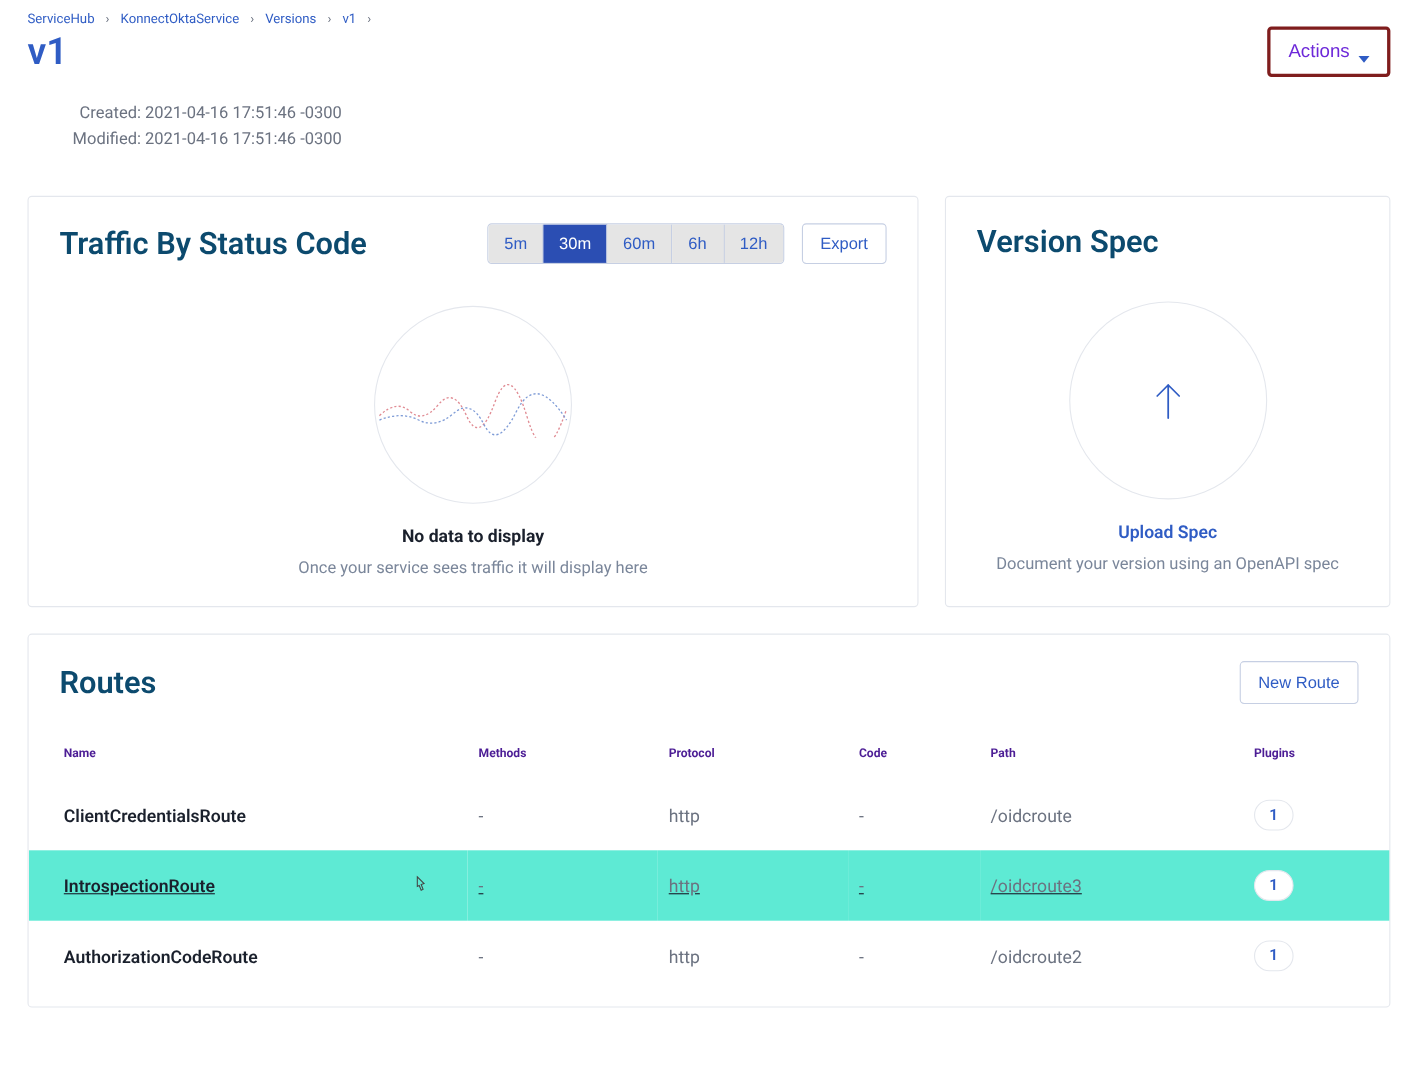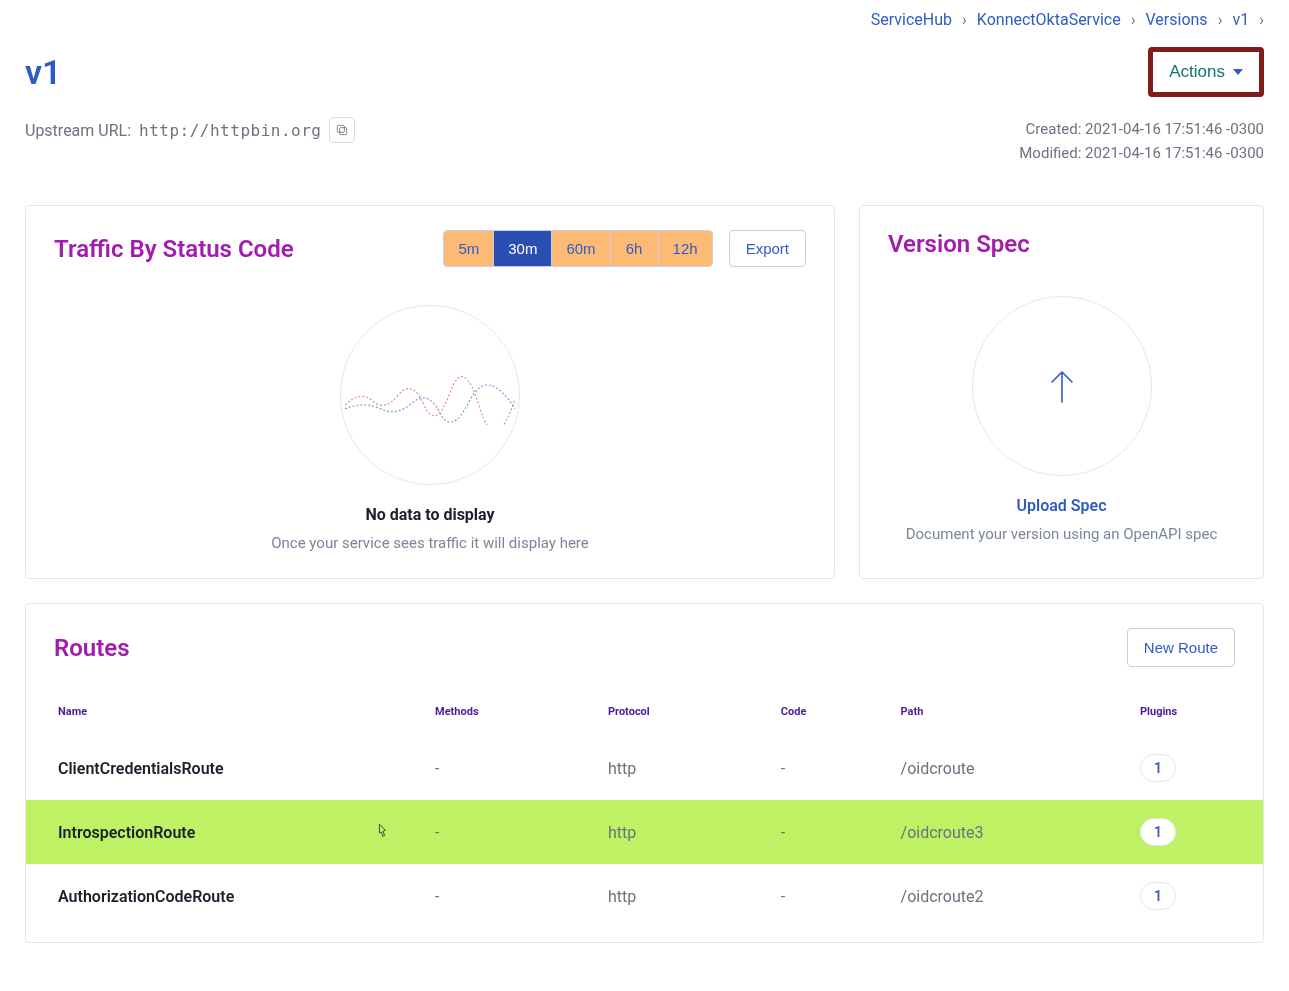--- a/index.html
+++ b/index.html
@@ -9,47 +9,45 @@
       color: #1a202c;
       padding: 10px 25px 30px 25px;
       font-size: 15px;
     }
 
     
     .breadcrumb {
       display: flex;
       align-items: center;
       gap: 10px;
-      font-size: 16px;
-      color: #2f5cc4;
-      margin-bottom: 18px;
-      justify-content: flex-end;
+      font-size: 12px;
+      color: #2f5cc4;
     }
     .breadcrumb a { color: #2f5cc4; text-decoration: none; cursor: pointer; }
     .breadcrumb .sep { color: #6b7280; }
 
     
     .title-row {
       display: flex;
       justify-content: space-between;
       align-items: center;
       margin-bottom: 8px;
     }
     .page-title {
       font-size: 34px;
       font-weight: 600;
       color: #2f5cc4;
     }
     .actions-btn {
       display: flex;
-      align-items: center;
+      align-items: flex-end;
       gap: 8px;
-      border: 5px solid #7f1d1d;
-      background: #fff;
-      color: #0f766e;
+      border: 3px solid #7f1d1d;
+      background: #fff;
+      color: #6d28d9;
       font-size: 17px;
       font-weight: 500;
       padding: 10px 16px;
       border-radius: 4px;
       cursor: pointer;
     }
     .caret-down {
       width: 0; height: 0;
       border-left: 5px solid transparent;
       border-right: 5px solid transparent;
@@ -103,35 +101,35 @@
       padding: 24px 28px;
       background: #fff;
     }
     .card-header {
       display: flex;
       justify-content: space-between;
       align-items: center;
       margin-bottom: 24px;
     }
     .card-title {
-      font-size: 24px;
+      font-size: 28px;
       font-weight: 600;
-      color: #a21caf;
+      color: #0c4a6e;
     }
 
     
     .controls-right { display:flex; gap:16px; align-items:center;}
     .segmented {
       display: inline-flex;
       border: 1px solid #c6cfe3;
       border-radius: 4px;
       overflow: hidden;
     }
     .segmented button {
-      background: #fdba74;
+      background: #e5e5e5;
       border: none;
       border-right: 1px solid #c6cfe3;
       padding: 9px 14px;
       font-size: 15px;
       color: #2f5cc4;
       cursor: pointer;
       min-width:48px;
     }
     .segmented button:last-child { border-right: none; }
     .segmented button.active { background: #2b4eb3; color: #fff; }
@@ -200,21 +198,21 @@
       font-size: 16px;
     }
     table.routes th:first-child, table.routes td:first-child { padding-left: 32px; }
     table.routes th:last-child, table.routes td:last-child { padding-right: 32px; }
     table.routes th {
       color: #4c1d95;
       font-weight: 700;
       font-size: 11px;
     }
     table.routes tbody tr { cursor: pointer; }
-    table.routes tbody tr.hovered { background: #bef264; }
+    table.routes tbody tr.hovered { background: #5eead4; text-decoration: underline; }
     td.name-col { font-weight: 600; color: #1a202c; position: relative;}
     td.muted { color: #6b7280; }
     .plugin-badge {
       display: inline-flex;
       align-items: center;
       justify-content: center;
       min-width: 36px;
       height: 28px;
       border: 1px solid #e4e7ed;
       border-radius: 14px;
@@ -247,30 +245,20 @@
 
 <div class="title-row">
   <h1 class="page-title">v1</h1>
   <button class="actions-btn">
     <span>Actions</span>
     <span class="caret-down"></span>
   </button>
 </div>
 
 <div class="meta-row">
-  <div class="upstream">
-    <span class="label">Upstream URL:</span>
-    <span class="value">http://httpbin.org</span>
-    <button class="copy-btn">
-      <svg viewBox="0 0 24 24">
-          <rect x="8" y="8" width="12" height="12" rx="1.5"></rect>
-          <rect x="4" y="4" width="12" height="12" rx="1.5"></rect>
-        </svg>
-    </button>
-  </div>
   <div class="timestamps">
     <div>Created: 2021-04-16 17:51:46 -0300</div>
     <div>Modified: 2021-04-16 17:51:46 -0300</div>
   </div>
 </div>
 
 <div class="cards-row">
 
   <section class="card">
     <div class="card-header">

